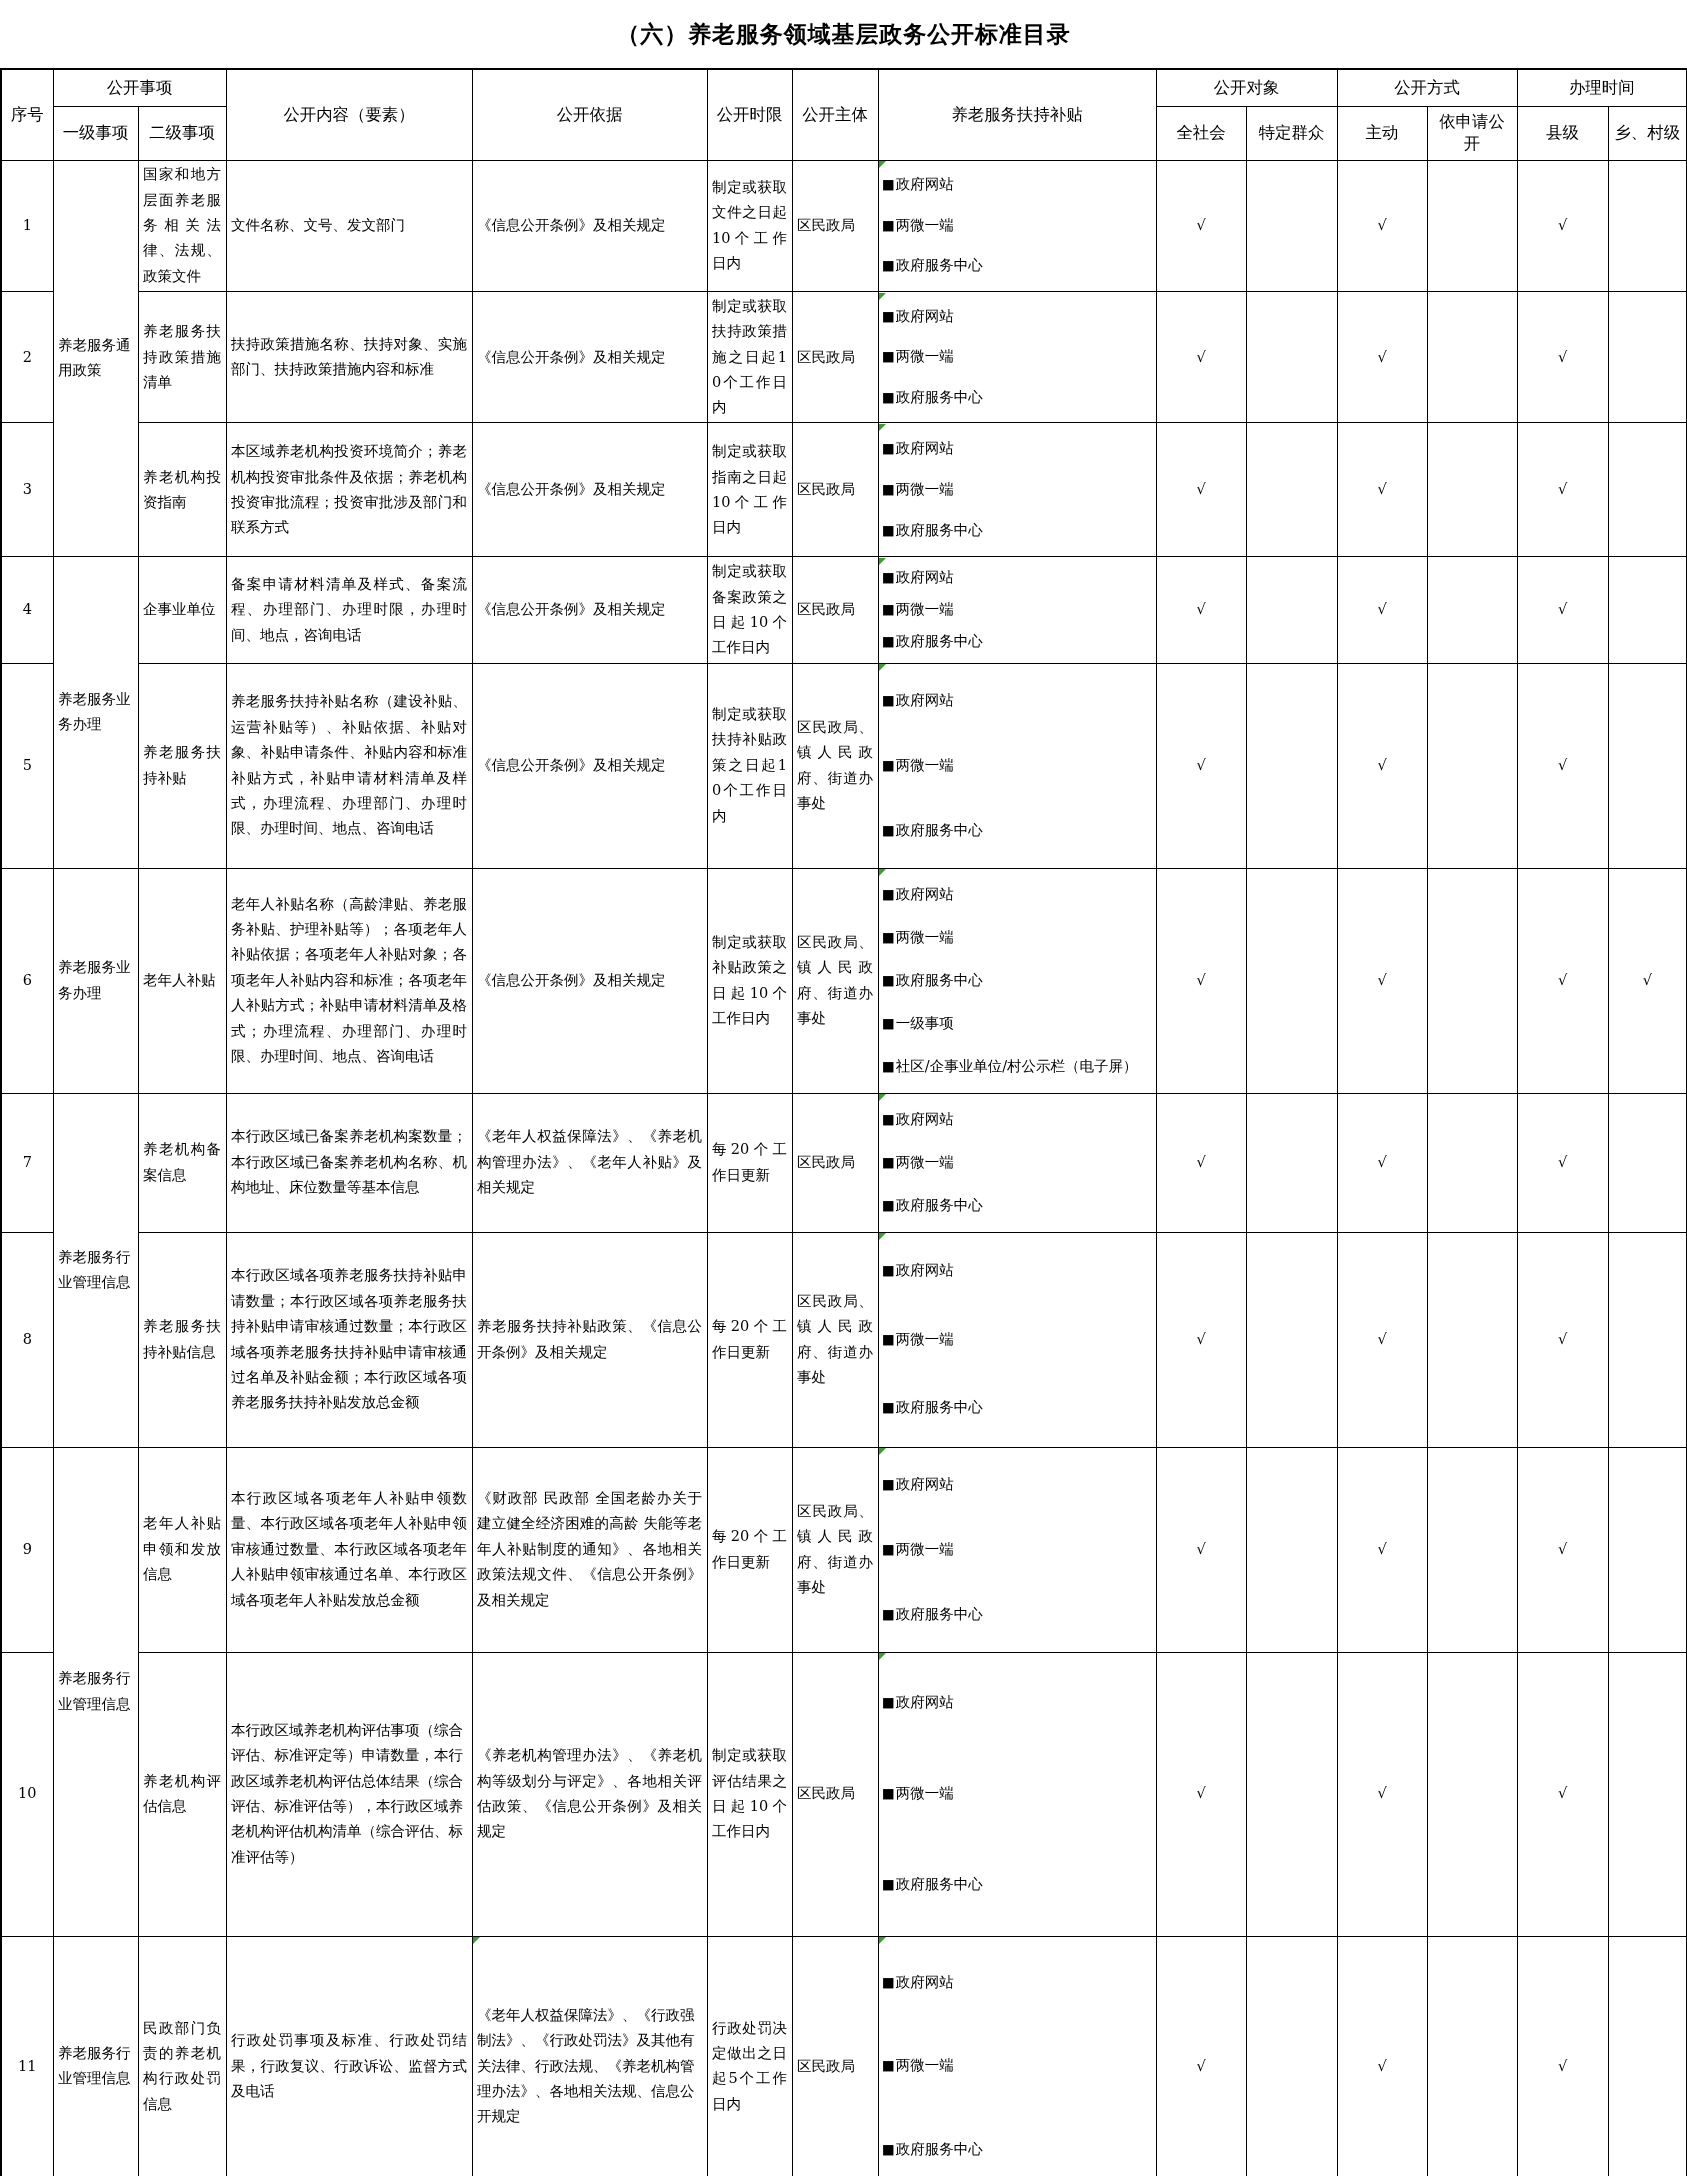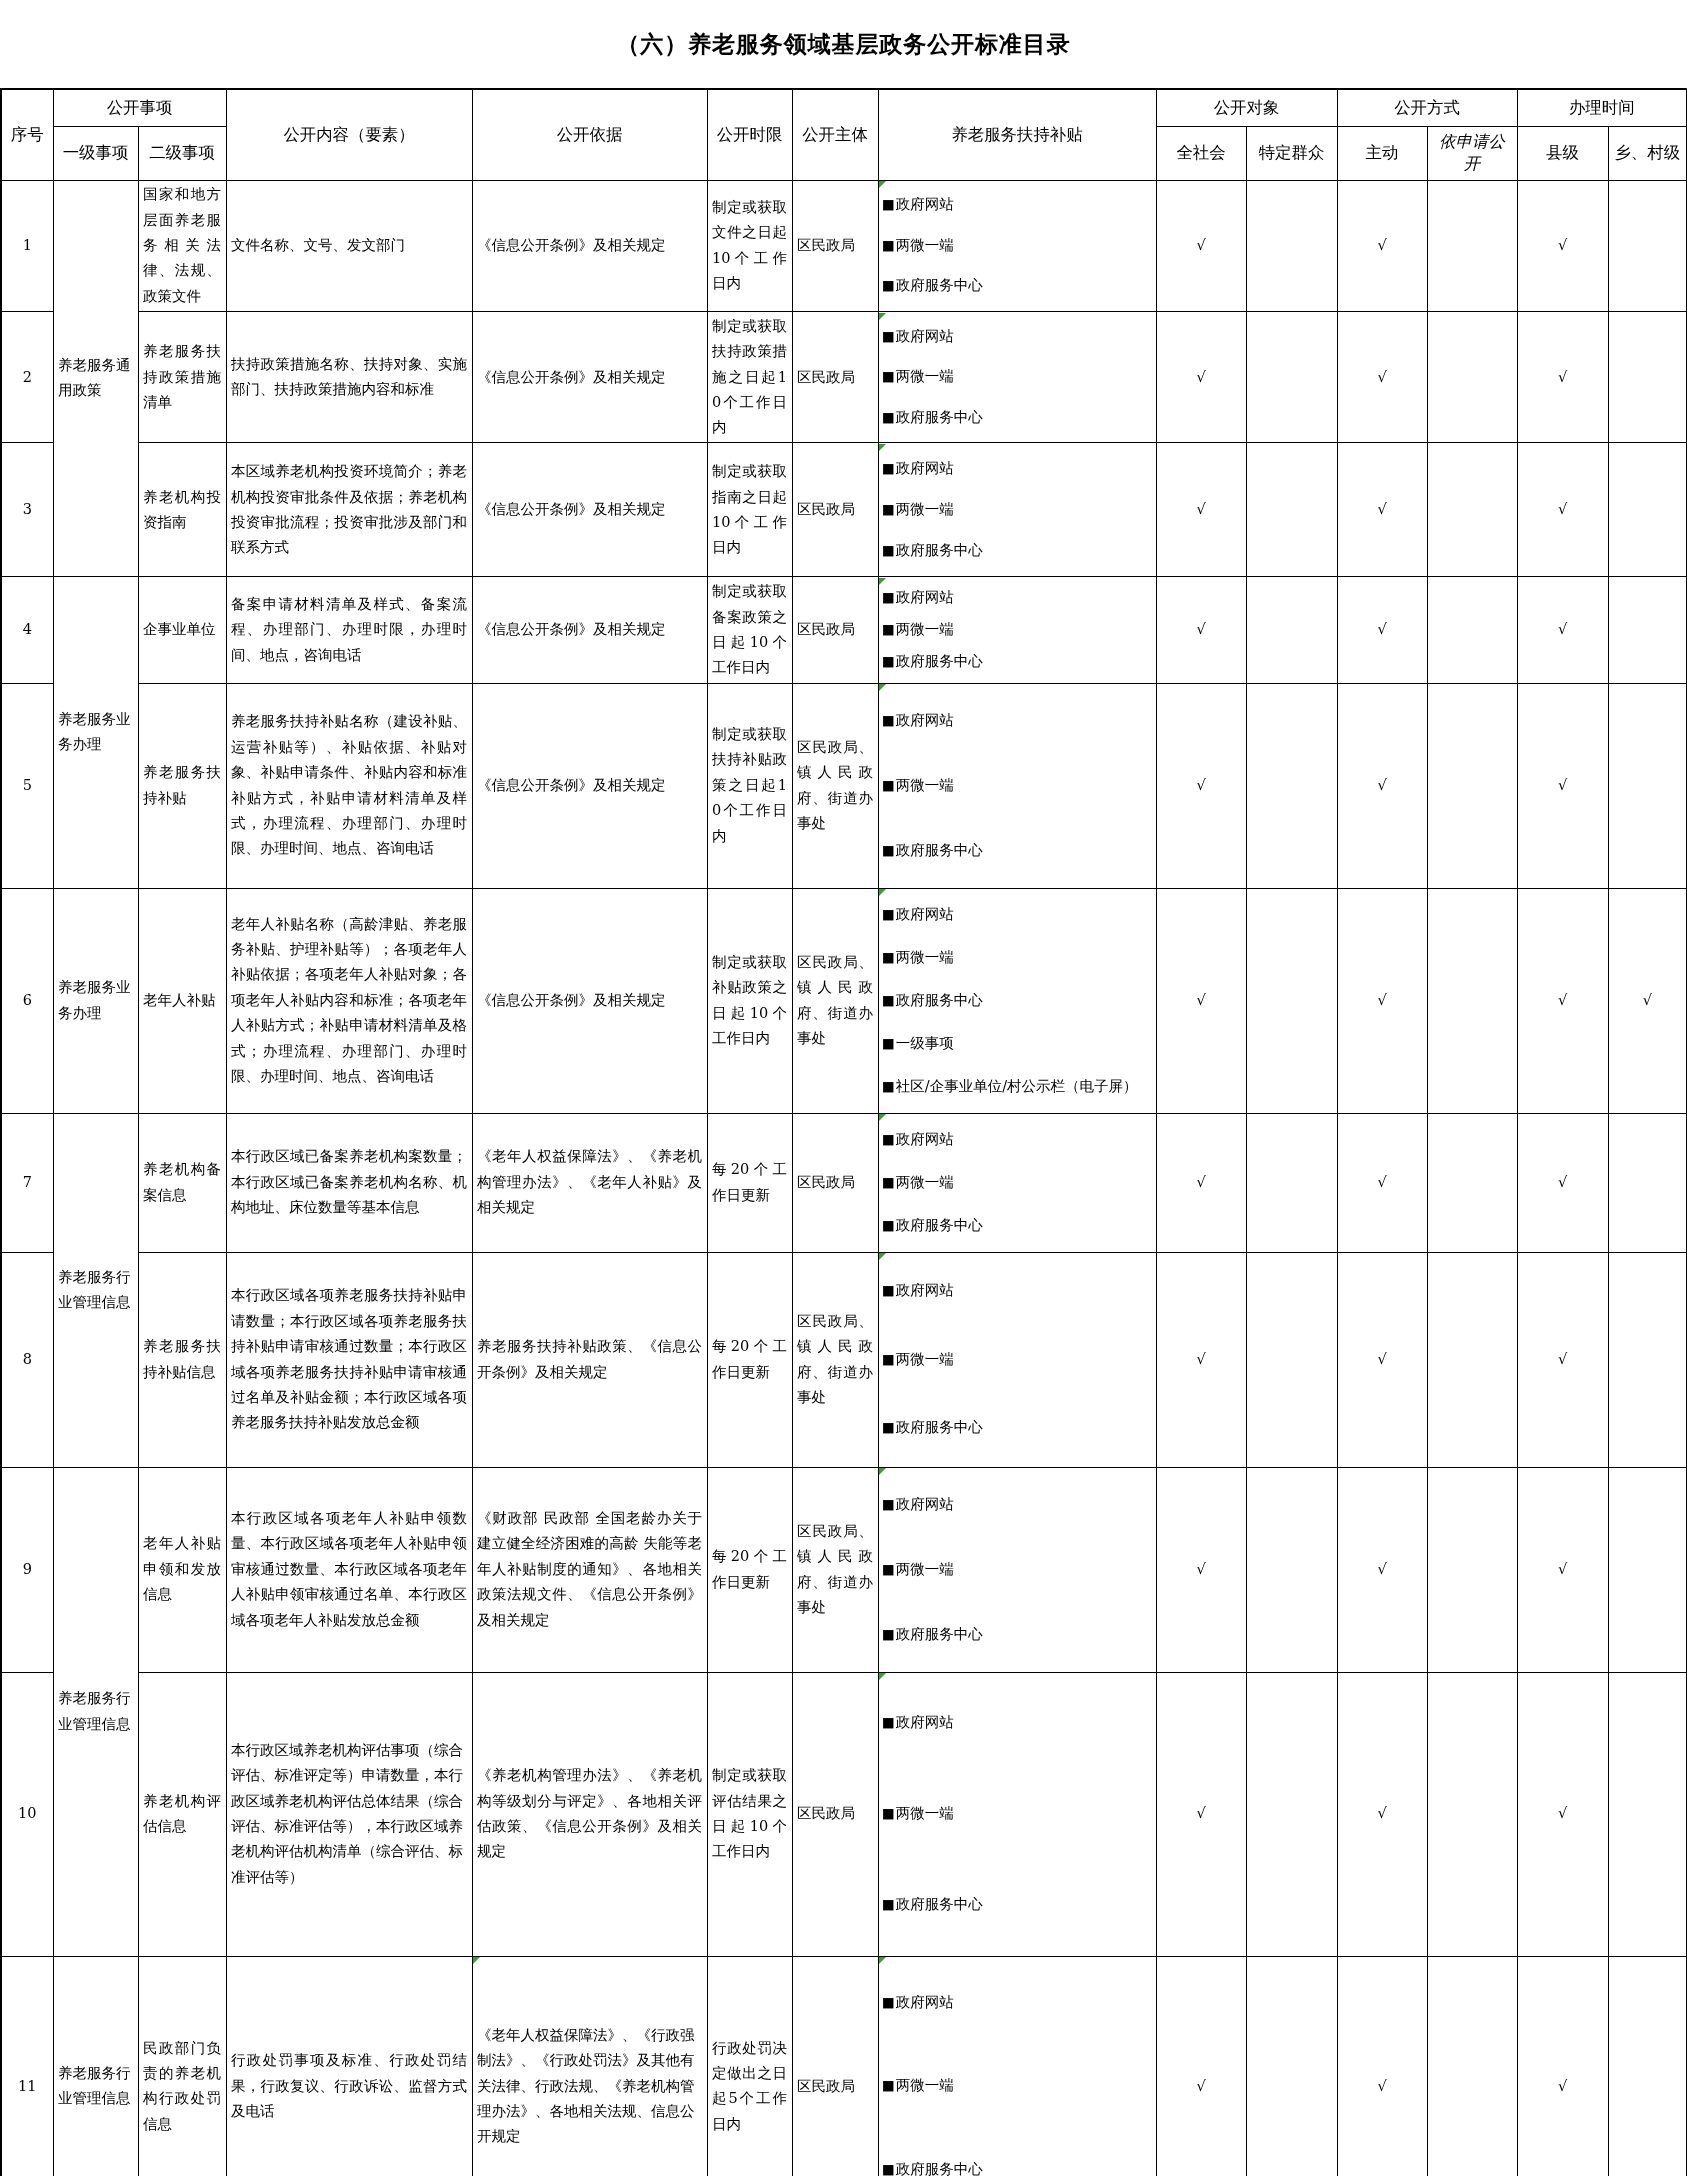--- a/index.html
+++ b/index.html
@@ -1,25 +1,25 @@
 <!DOCTYPE html>
 <html style="font-size:14.5px"><head>
 <meta charset="utf-8">
 <style>
   html,body{margin:0;padding:0;background:#fff;color:#000;}
   body{font-family:"DejaVu Serif","Liberation Serif",serif;}
   .page{width:1687px;background:#fff;}
-  .title{height:88px;display:flex;align-items:center;justify-content:center;
+  .title{height:68px;display:flex;align-items:center;justify-content:center;
          font-family:"DejaVu Sans","Liberation Sans",sans-serif;
          font-weight:bold;font-size:23px;letter-spacing:0.9px;}
   table{border-collapse:collapse;table-layout:fixed;width:1687px;border:2.7px solid #000;}
   th,td{border:1.8px solid #000;box-sizing:border-box;vertical-align:middle;
         overflow:hidden;word-break:break-all;}
   th{font-size:16.4px;font-weight:normal;text-align:center;padding:0.9px 1.8px;line-height:1.35;margin-top:16px;}
-  th.pad{padding:0.9px 6.4px;font-style:italic;}
+  th.pad{padding:0.9px 6.4px;}
   td{font-size:14.5px;line-height:1.75;padding:1.8px 4.5px;text-align:left;text-align:justify;}
   td.center{text-align:left;}
   td.c-serial{text-align:center;}
   td.c-check{text-align:center;font-size:14.5px;padding:0;}
   td.c-channels{padding:0;position:relative;}
   .channel-list{display:flex;flex-direction:column;justify-content:space-around;
                 height:100%;box-sizing:border-box;padding:4.5px 2.7px 4.5px 3.6px;}
   .channel-item{display:flex;align-items:flex-start;line-height:1.5;}
   .bullet{flex:0 0 auto;margin-right:0.9px;font-size:13.6px;line-height:1.6;}
   .channel-label{flex:1 1 auto;}

